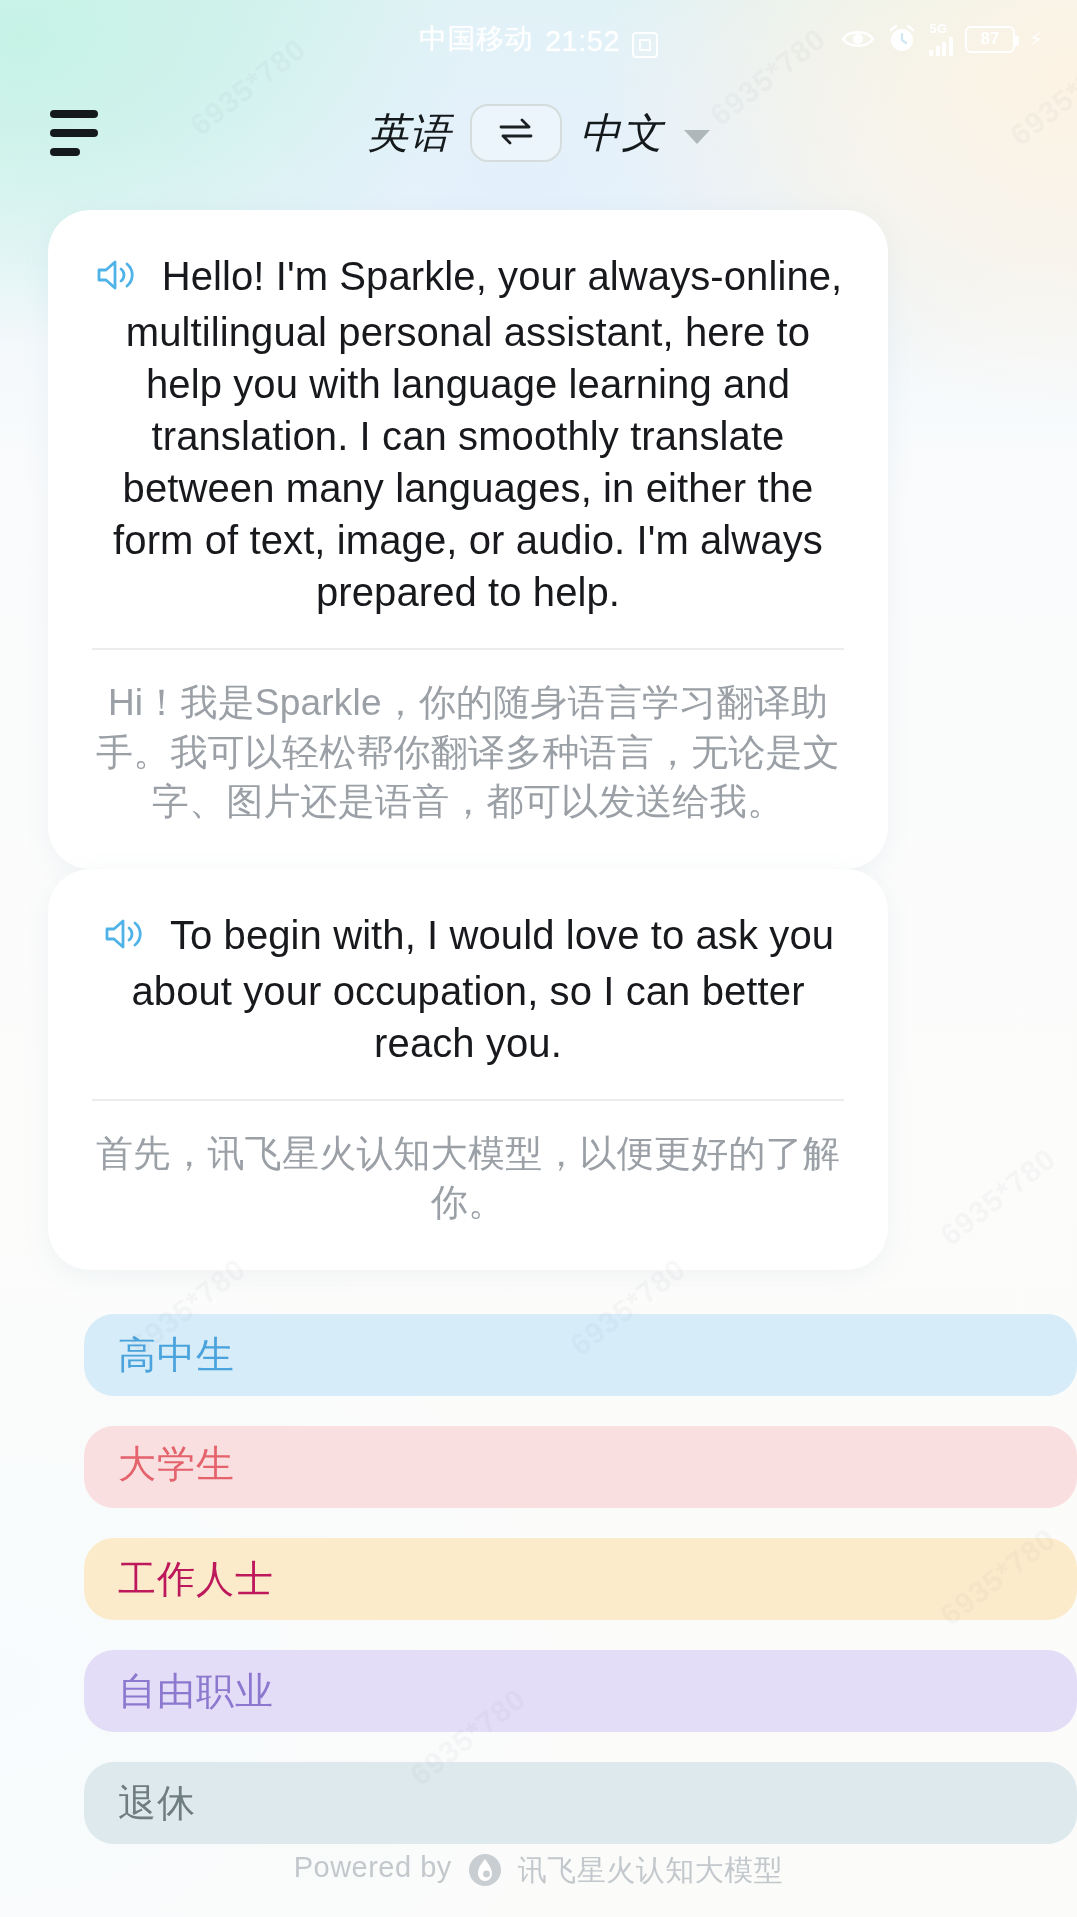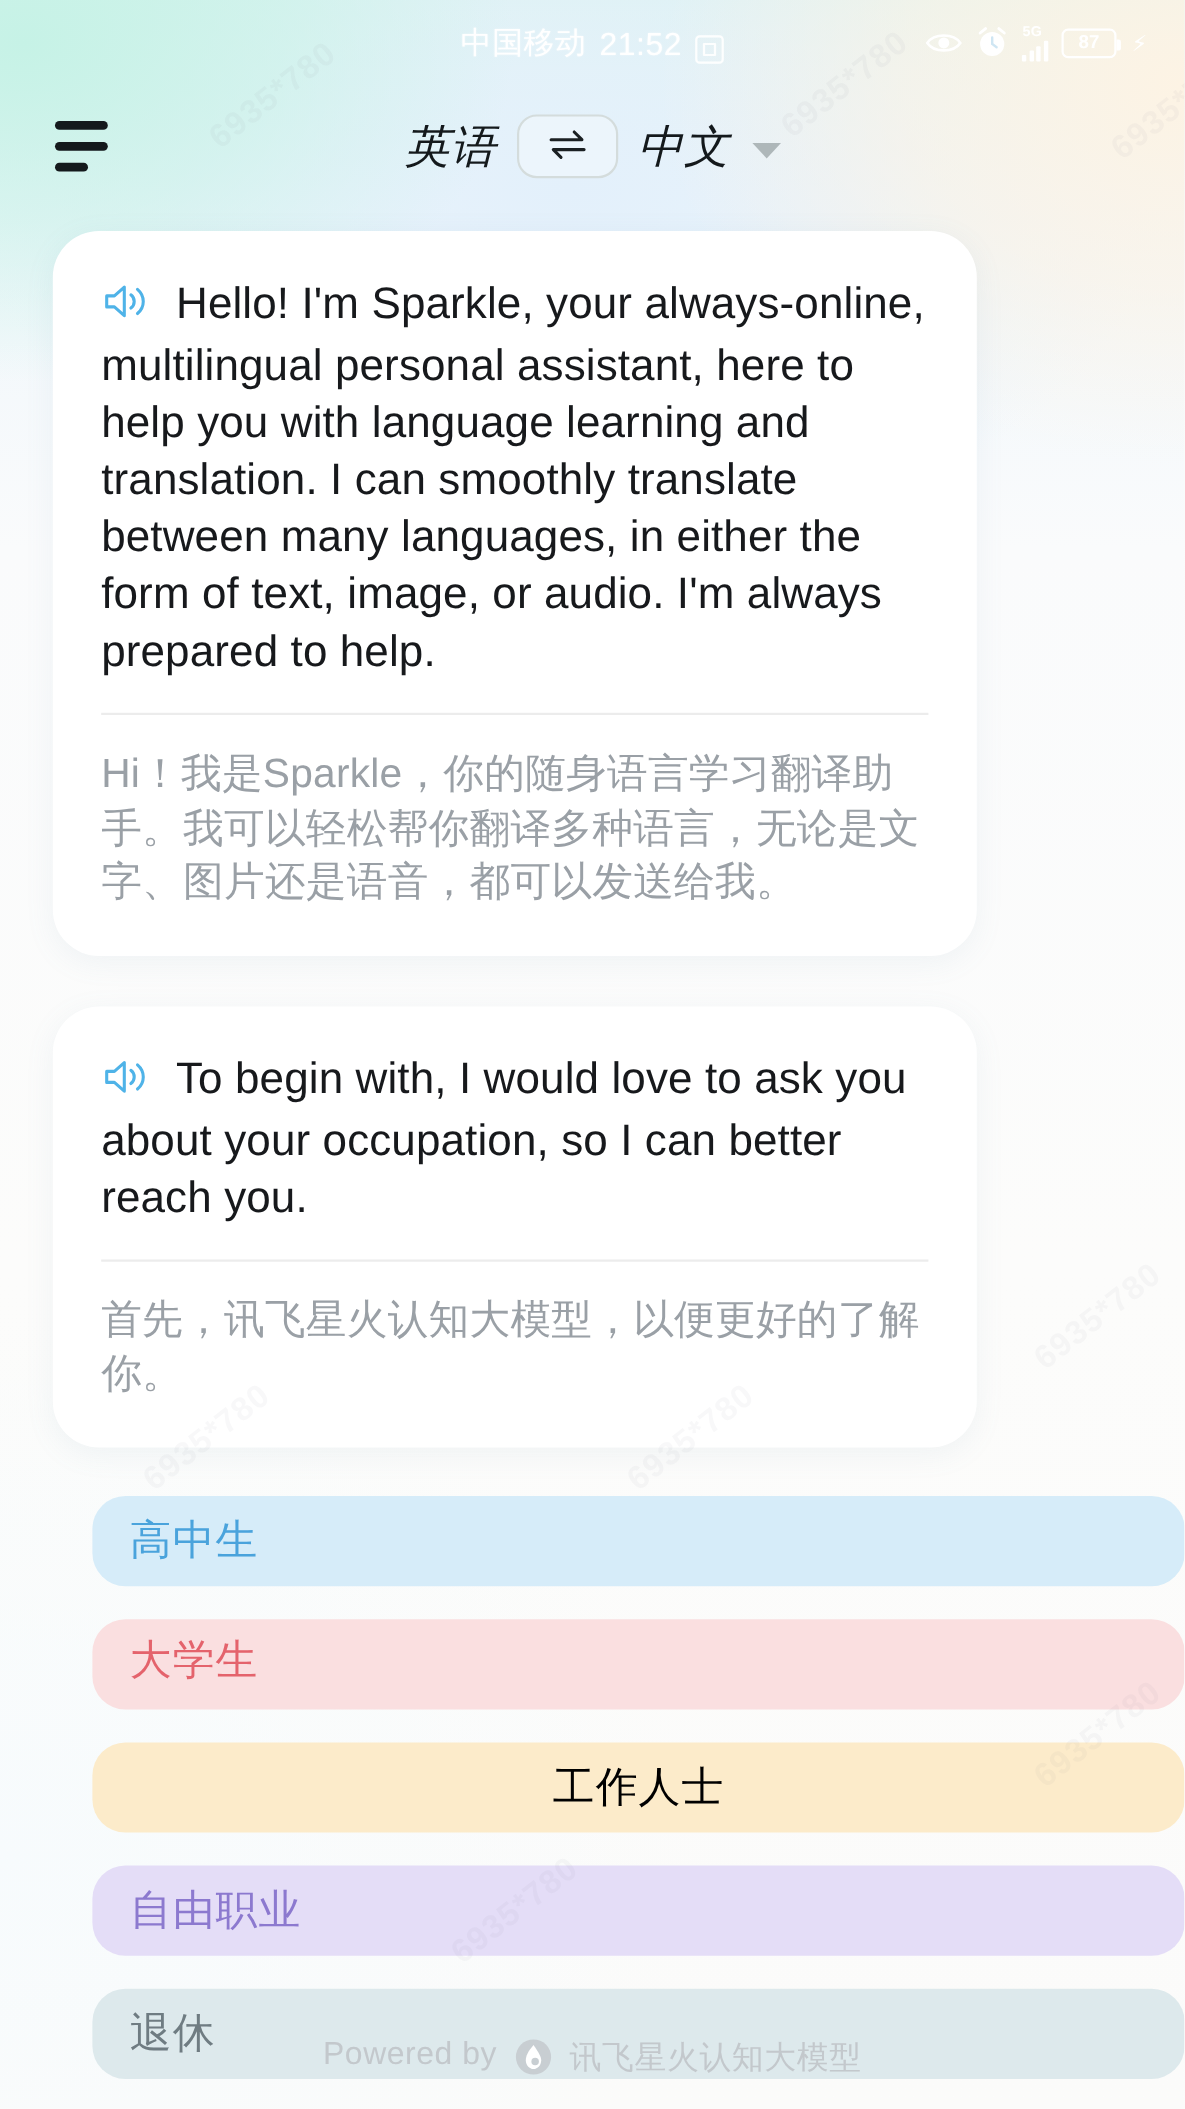--- a/index.html
+++ b/index.html
@@ -167,21 +167,21 @@
     border-top: 14px solid #aeb7b9;
     margin-left: 2px;
     margin-top: 8px;
   }
 
   
   .chat {
     padding: 22px 48px 0 48px;
     display: flex;
     flex-direction: column;
-    gap: 46px;
+    text-align: center;
   }
   .bubble {
     background: #ffffff;
     border-radius: 42px;
     padding: 40px 44px 42px 44px;
     box-shadow: 0 6px 26px rgba(120,150,170,0.085);
     width: 100%;
     max-width: 840px;
   }
   .msg-primary {
@@ -348,21 +348,21 @@
       </div>
       <div class="divider"></div>
       <div class="msg-secondary">首先，讯飞星火认知大模型，以便更好的了解你。</div>
     </div>
 
   </div>
 
   <div class="chips">
     <div class="chip" style="background: rgb(214, 236, 249); color: rgb(74, 163, 220);">高中生</div>
     <div class="chip" style="background: rgb(250, 223, 224); color: rgb(228, 99, 108); font-family: Liberation Mono, monospace;">大学生</div>
-    <div class="chip" style="background: rgb(252, 235, 202); color: #000000; text-align: center;">工作人士</div>
+    <div class="chip" style="background: rgb(252, 235, 202); color: #be185d;">工作人士</div>
     <div class="chip" style="background: rgb(228, 221, 247); color: rgb(140, 121, 207);">自由职业</div>
     <div class="chip" style="background: rgb(221, 233, 236); color: rgb(111, 124, 130);">退休</div>
   </div>
 
   <div class="footer">
     <span>Powered by</span>
     <span class="flame-badge">
       <svg width="36" height="36" viewBox="0 0 36 36">
         <circle cx="18" cy="18" r="16" fill="#c8ced2"></circle>
         <path d="M18 7 C13 13, 11 17, 11 21 C11 25.5, 14.2 29, 18 29 C21.8 29, 25 25.5, 25 21 C25 17.5, 22.5 13.5, 18 7 Z" fill="#ffffff"></path>

